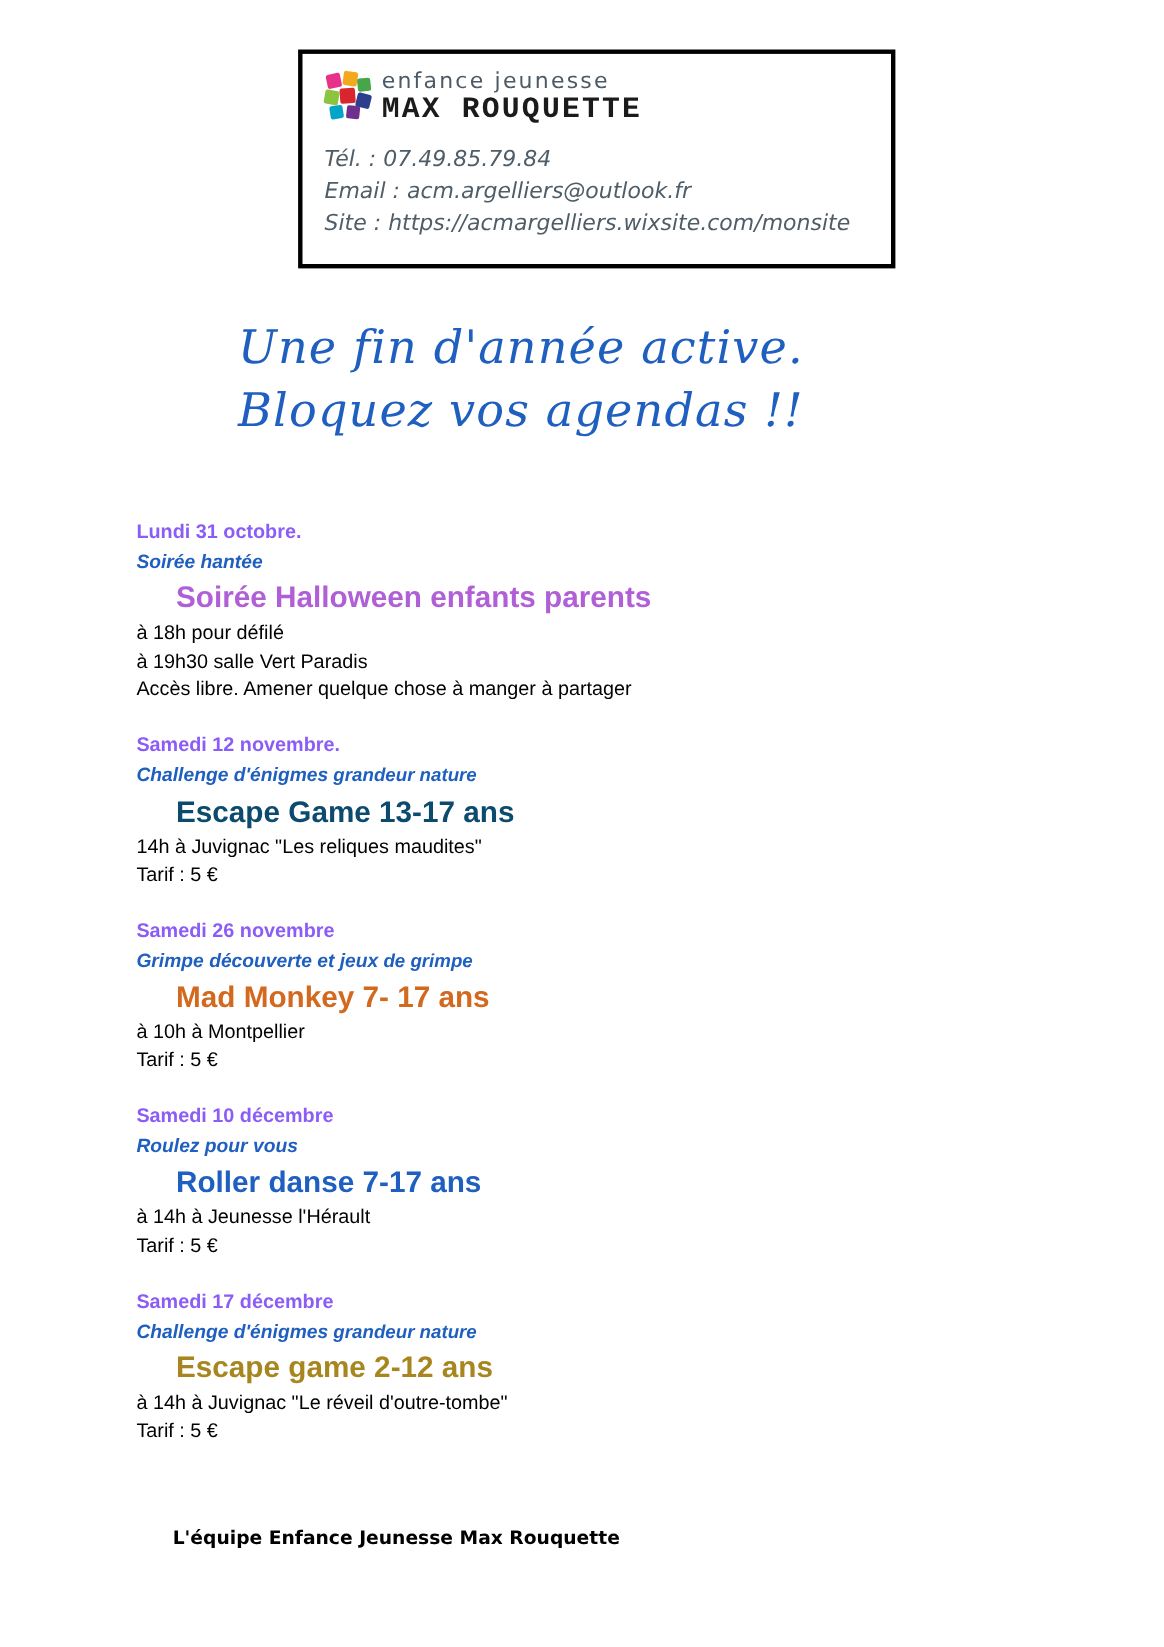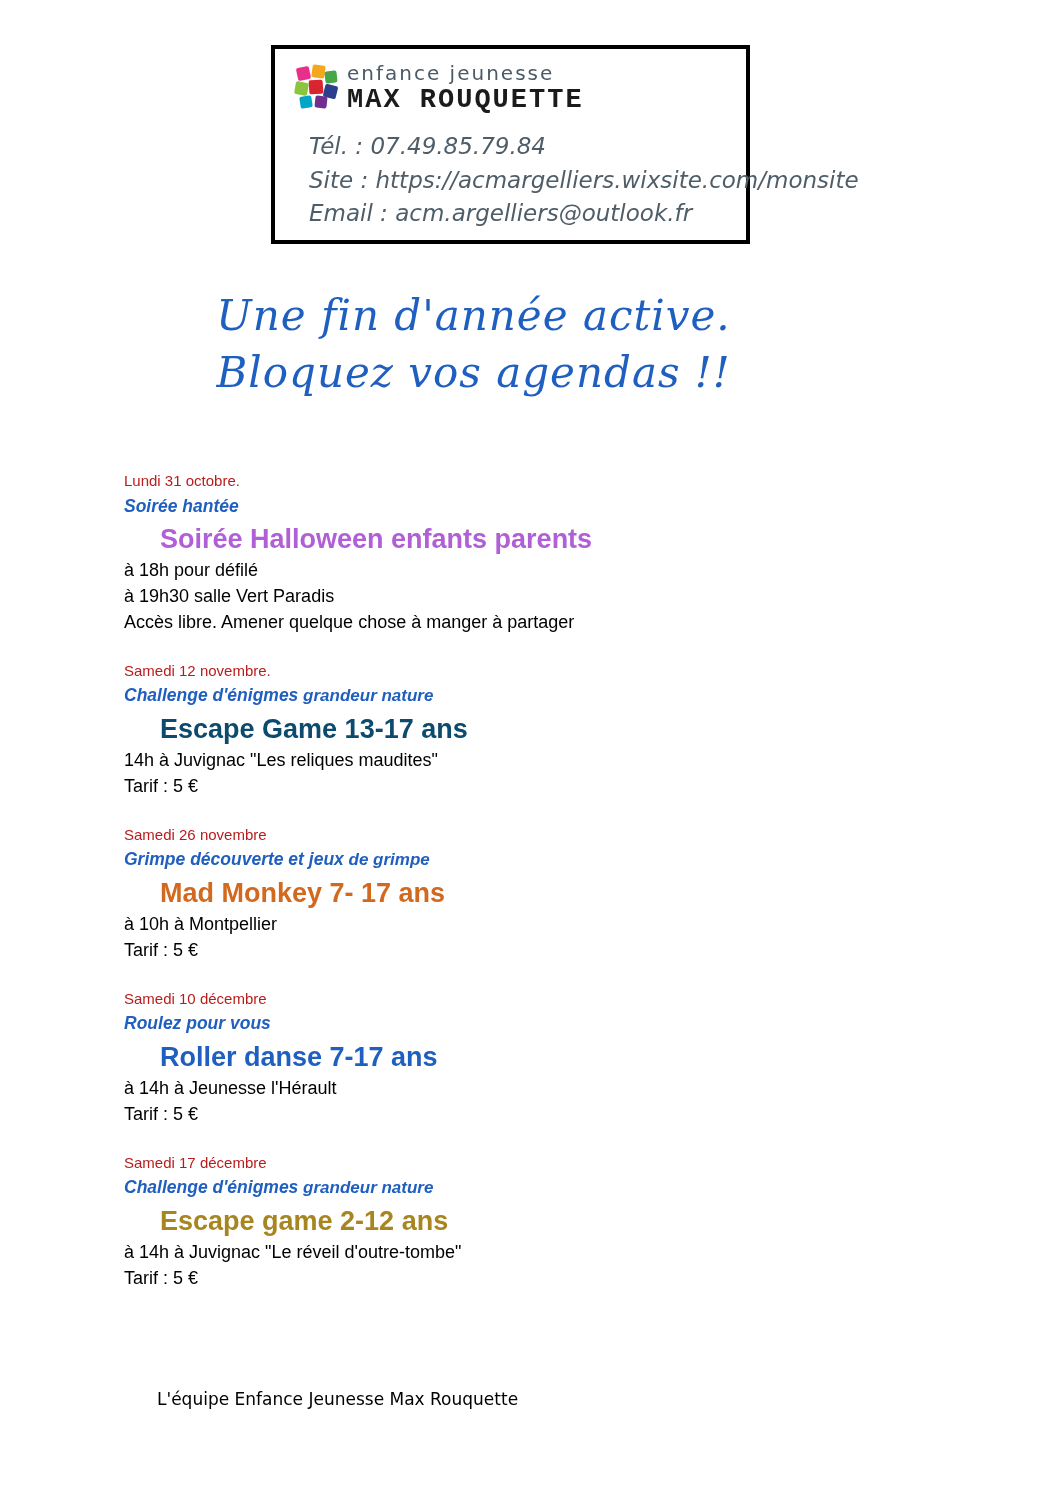--- a/index.html
+++ b/index.html
@@ -14,21 +14,21 @@
     font-family: "Liberation Sans", sans-serif;
     color: #000000;
     overflow: hidden;
   }
 
   
   .logo-box {
     position: absolute;
     left: 271px;
     top: 45px;
-    width: 479px;
+    width: 543px;
     height: 199px;
     border: 4px solid #000000;
     box-sizing: border-box;
     background: #ffffff;
   }
   .logo-inner {
     position: relative;
     width: 100%;
     height: 100%;
     padding: 14px 20px;
@@ -76,23 +76,22 @@
     font-family: Liberation Mono, monospace;
     font-weight: bold;
     font-size: 27px;
     letter-spacing: 2px;
     color: #1b1b1b;
     line-height: 1.05;
     margin-top: 2px;
   }
   .logo-contact {
     margin-top: 16px;
-    margin-left: 14px;
     font-family: "DejaVu Sans", sans-serif;
-    font-size: 23px;
+    font-size: 20px;
     color: #4e5d68;
     line-height: 1.45;
     font-style: italic;
   }
   .logo-contact div { white-space: nowrap; }
 
   
   .title {
     position: absolute;
     left: 0;
@@ -110,23 +109,23 @@
 
   
   .content {
     position: absolute;
     left: 124px;
     top: 470px;
     width: 800px;
   }
   .event { margin-bottom: 24px; }
   .event .date {
-    font-size: 15px;
-    font-weight: normal;
-    color: #b91c1c;
+    font-size: 18px;
+    font-weight: bold;
+    color: #8b5cf6;
     line-height: 1.5;
   }
   .event .subtitle {
     font-size: 17.5px;
     font-weight: bold;
     font-style: italic;
     color: #1f5fbf;
     line-height: 1.55;
   }
   .event .subtitle .small {
@@ -144,21 +143,21 @@
     color: #000000;
     line-height: 1.44;
   }
 
   .footer {
     position: absolute;
     left: 157px;
     top: 1389px;
     font-family: "DejaVu Sans", sans-serif;
     font-size: 17px;
-    font-weight: normal;
+    font-weight: bold;
     color: #000000;
   }
 </style>
 </head>
 <body>
 
 <div class="logo-box">
   <div class="logo-inner">
     <div class="logo-top-row">
       <span class="logo-mark">
@@ -171,22 +170,22 @@
           <span class="lm7"></span>
           <span class="lm8"></span>
       </span>
       <span class="logo-wordmark">
         <span class="logo-line1">enfance jeunesse</span>
         <span class="logo-line2">MAX ROUQUETTE</span>
       </span>
     </div>
     <div class="logo-contact">
       <div>Tél. : 07.49.85.79.84</div>
+      <div>Email : acm.argelliers@outlook.fr</div>
       <div>Site : https://acmargelliers.wixsite.com/monsite</div>
-      <div>Email : acm.argelliers@outlook.fr</div>
     </div>
   </div>
 </div>
 
 <div class="title" style="color: rgb(31, 95, 191);">
   <span class="l1">Une fin d'année active.</span>
   <span class="l2">Bloquez vos agendas !!</span>
 </div>
 
 <div class="content">

